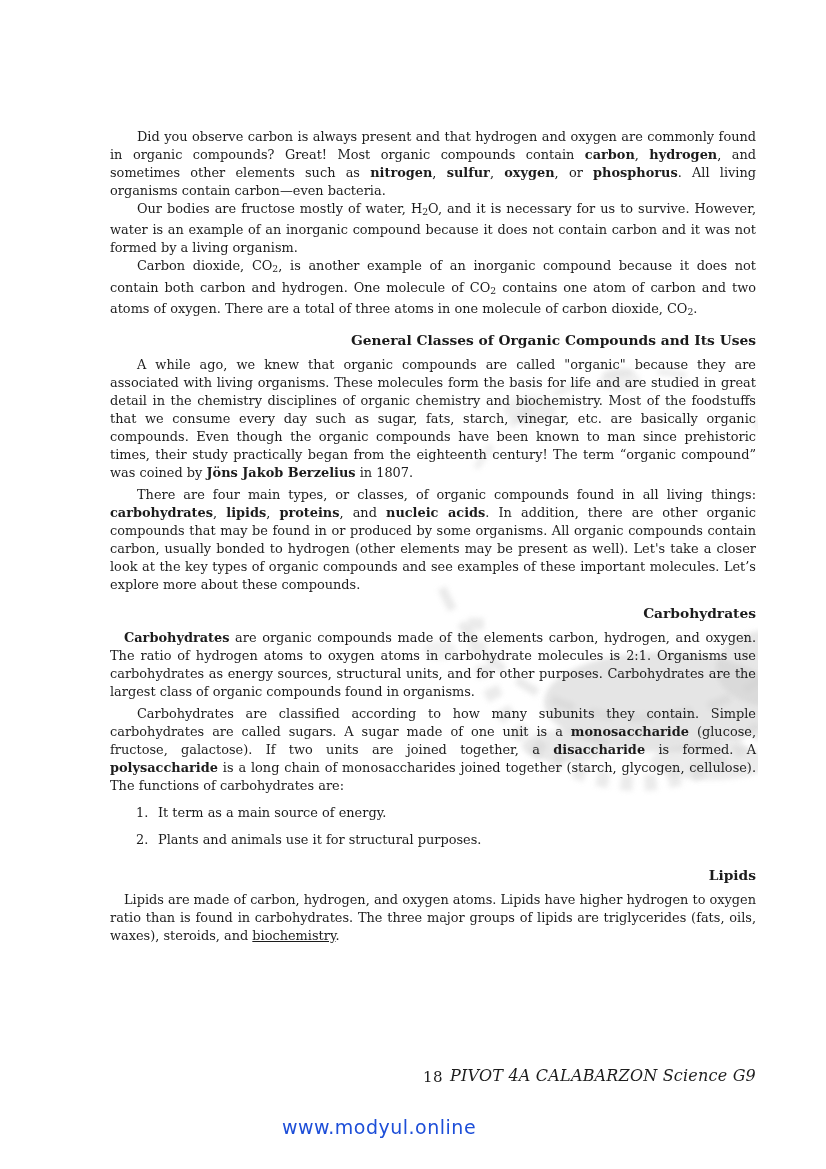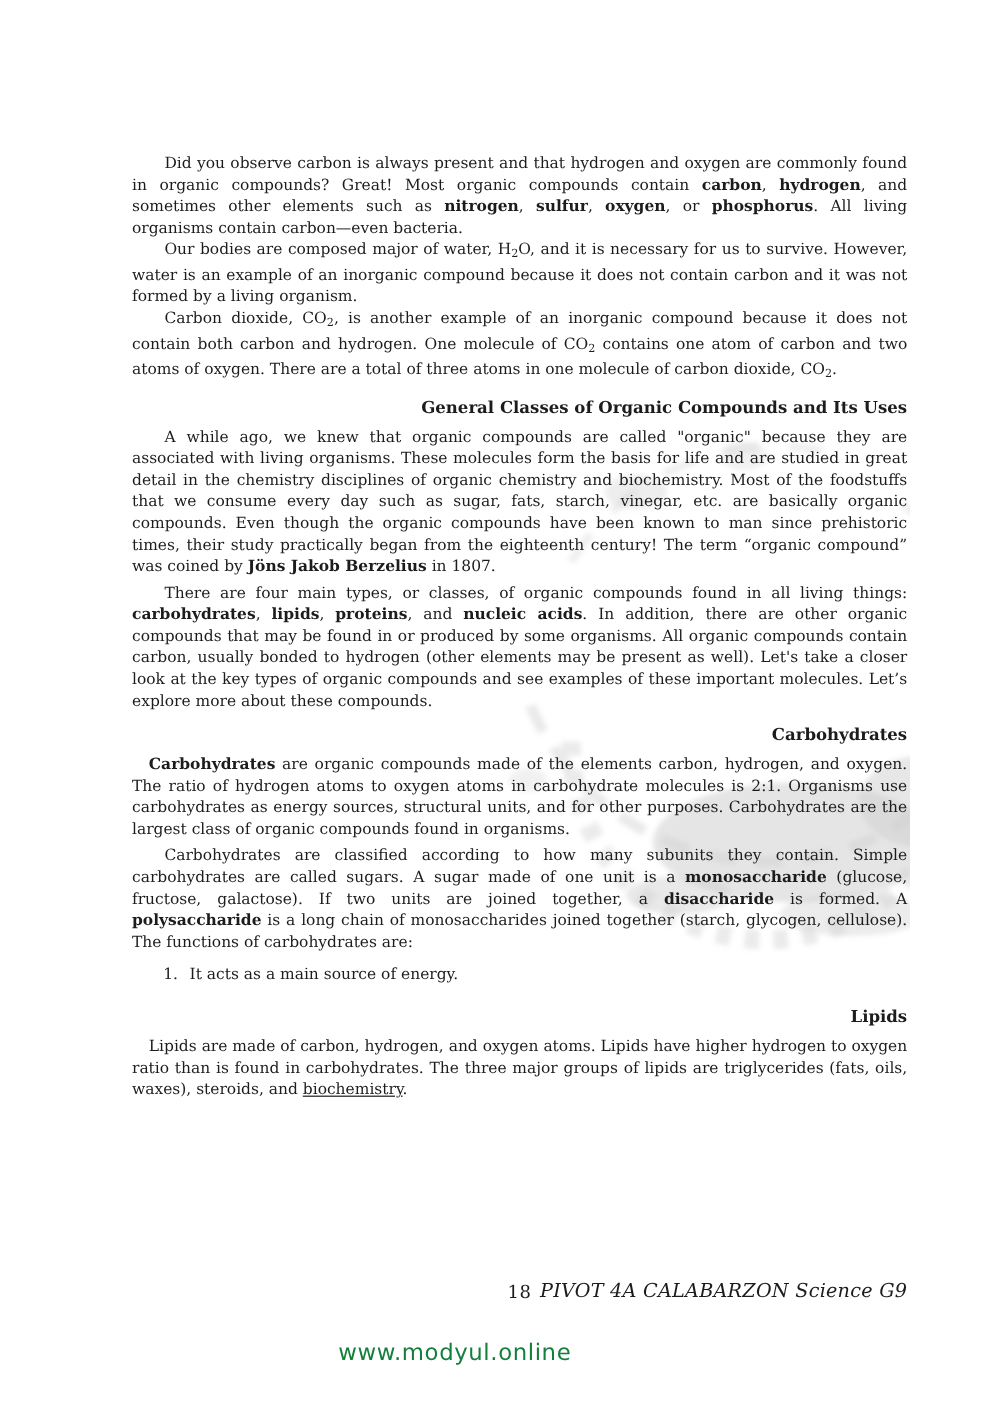--- a/index.html
+++ b/index.html
@@ -96,35 +96,36 @@
       <ellipse cx="330" cy="412" rx="60" ry="18" opacity="0.4"></ellipse>
       <ellipse cx="150" cy="60" rx="26" ry="14" opacity="0.35"></ellipse>
       <ellipse cx="240" cy="30" rx="20" ry="12" opacity="0.3"></ellipse>
       <ellipse cx="420" cy="410" rx="22" ry="26" opacity="0.35"></ellipse>
       <ellipse cx="60" cy="300" rx="16" ry="10" opacity="0.3"></ellipse>
     </g>
   </svg>
 
   <div class="content">
       <p class="para ind-n"><span>Did you observe carbon is always present and that hydrogen and oxygen are commonly found in organic compounds? Great! Most organic compounds contain </span><span class="b">carbon</span><span>, </span><span class="b">hydrogen</span><span>, and sometimes other elements such as </span><span class="b">nitrogen</span><span>, </span><span class="b">sulfur</span><span>, </span><span class="b">oxygen</span><span>, or </span><span class="b">phosphorus</span><span>. All living organisms contain carbon—even bacteria.</span></p>
-      <p class="para ind-n"><span>Our bodies are composed major of water, H</span><span class="sub">2</span><span>O, and it is necessary for us to survive. However, water is an example of an inorganic compound because it does not contain carbon and it was not formed by a living organism.</span></p>
+      <p class="para ind-n"><span>Our bodies are fructose mostly of water, H</span><span class="sub">2</span><span>O, and it is necessary for us to survive. However, water is an example of an inorganic compound because it does not contain carbon and it was not formed by a living organism.</span></p>
       <p class="para ind-n"><span>Carbon dioxide, CO</span><span class="sub">2</span><span>, is another example of an inorganic compound because it does not contain both carbon and hydrogen. One molecule of CO</span><span class="sub">2</span><span> contains one atom of carbon and two atoms of oxygen. There are a total of three atoms in one molecule of carbon dioxide, CO</span><span class="sub">2</span><span>.</span></p>
       <h2 class="heading">General Classes of Organic Compounds and Its Uses</h2>
       <p class="para ind-n"><span>A while ago, we knew that organic compounds are called "organic" because they are associated with living organisms. These molecules form the basis for life and are studied in great detail in the chemistry disciplines of organic chemistry and biochemistry. Most of the foodstuffs that we consume every day such as sugar, fats, starch, vinegar, etc. are basically organic compounds. Even though the organic compounds have been known to man since prehistoric times, their study practically began from the eighteenth century! The term “organic compound” was coined by </span><span class="b">Jöns Jakob Berzelius</span><span> in 1807.</span></p>
       <p class="para ind-n spaced"><span>There are four main types, or classes, of organic compounds found in all living things: </span><span class="b">carbohydrates</span><span>, </span><span class="b">lipids</span><span>, </span><span class="b">proteins</span><span>, and </span><span class="b">nucleic acids</span><span>. In addition, there are other organic compounds that may be found in or produced by some organisms. All organic compounds contain carbon, usually bonded to hydrogen (other elements may be present as well). Let's take a closer look at the key types of organic compounds and see examples of these important molecules. Let’s explore more about these compounds.</span></p>
       <h2 class="heading">Carbohydrates</h2>
       <p class="para ind-s"><span class="b">Carbohydrates</span><span> are organic compounds made of the elements carbon, hydrogen, and oxygen. The ratio of hydrogen atoms to oxygen atoms in carbohydrate molecules is 2:1. Organisms use carbohydrates as energy sources, structural units, and for other purposes. Carbohydrates are the largest class of organic compounds found in organisms.</span></p>
       <p class="para ind-n spaced"><span>Carbohydrates are classified according to how many subunits they contain. Simple carbohydrates are called sugars. A sugar made of one unit is a </span><span class="b">monosaccharide</span><span> (glucose, fructose, galactose). If two units are joined together, a </span><span class="b">disaccharide</span><span> is formed. A </span><span class="b">polysaccharide</span><span> is a long chain of monosaccharides joined together (starch, glycogen, cellulose). The functions of carbohydrates are:</span></p>
       <ol class="list">
-        <li><span class="num">1.</span><span>It acts as a main source of energy.</span></li>
+        <li><span class="num">1.</span><span>It term as a main source of energy.</span></li>
+        <li><span class="num">2.</span><span>Plants and animals use it for structural purposes.</span></li>
       </ol>
       <h2 class="heading">Lipids</h2>
       <p class="para ind-s"><span>Lipids are made of carbon, hydrogen, and oxygen atoms. Lipids have higher hydrogen to oxygen ratio than is found in carbohydrates. The three major groups of lipids are triglycerides (fats, oils, waxes), steroids, and </span><span class="u">biochemistry</span><span>.</span></p>
     </div>
 
   <div class="footer">
     <span class="page-num">18</span>
     <span class="footer-right">PIVOT 4A CALABARZON Science G9</span>
   </div>
 
-  <div class="watermark-url" style="color: #15803d;">www.modyul.online</div>
+  <div class="watermark-url" style="color: #1d4ed8;">www.modyul.online</div>
 
 </div>
 
 </body></html>

